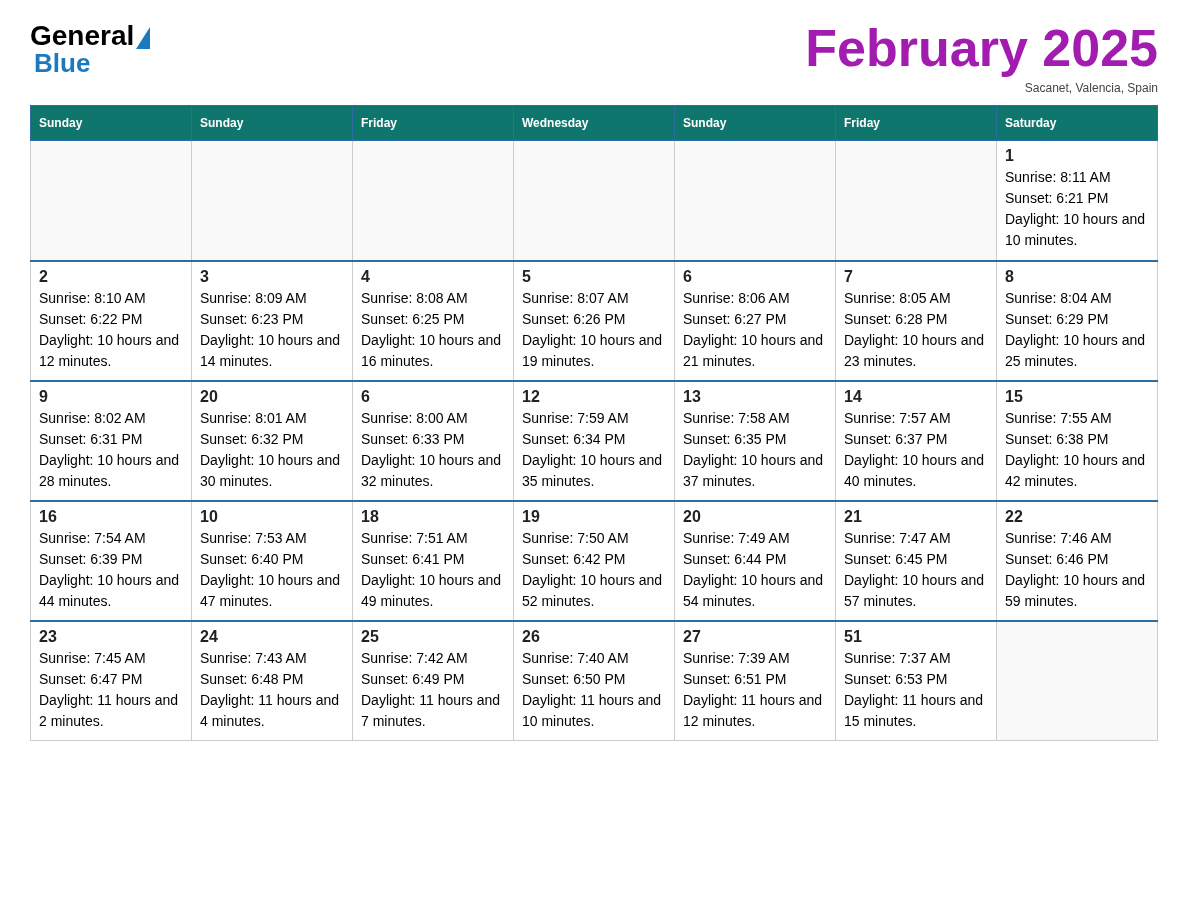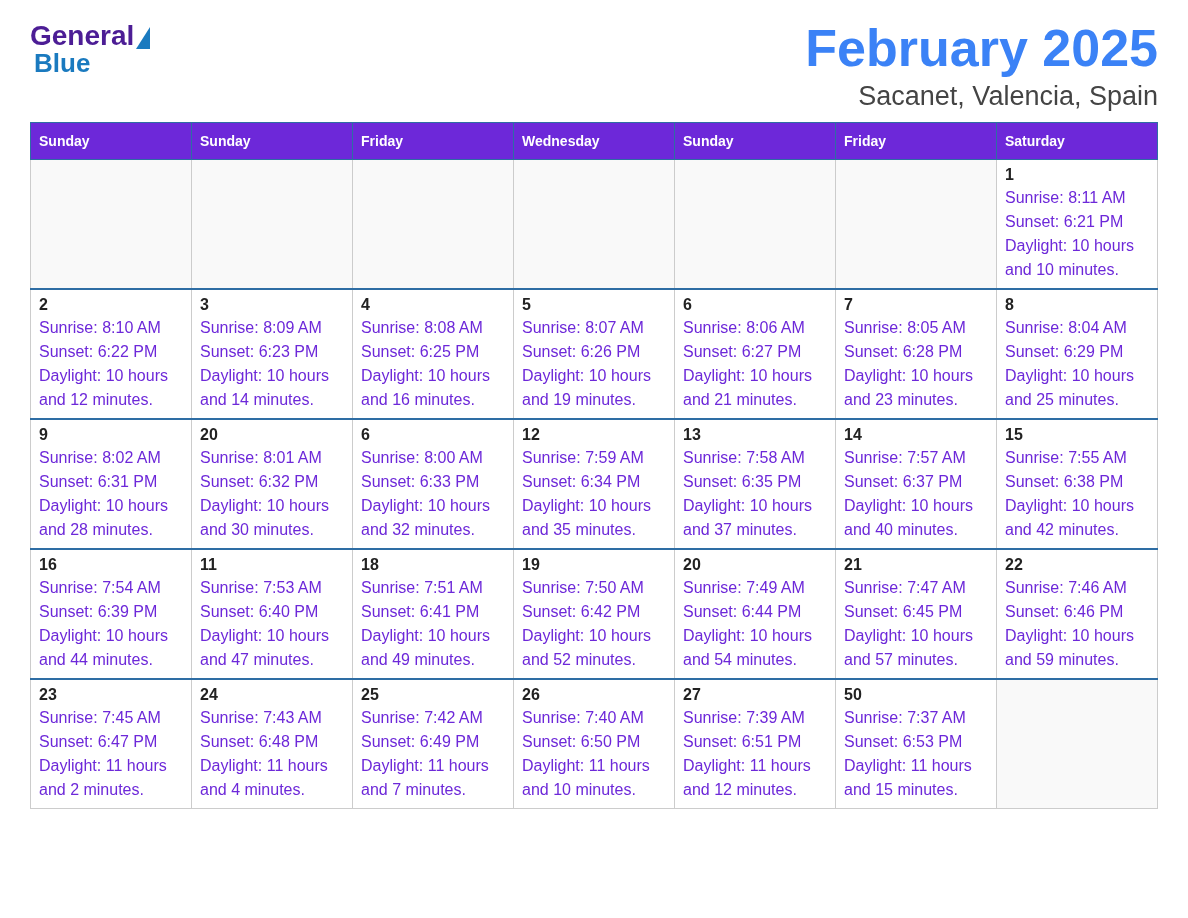--- a/index.html
+++ b/index.html
@@ -21,21 +21,21 @@
       flex-direction: column;
       align-items: flex-start;
     }
     .logo-top {
       display: flex;
       align-items: center;
     }
     .logo-text-general {
       font-size: 28px;
       font-weight: bold;
-      color: #4c1d95;
+      color: #000000;
     }
     .logo-triangle {
       width: 0;
       height: 0;
       border-left: 14px solid transparent;
       border-right: 0px solid transparent;
       border-bottom: 22px solid #1a7abf;
       margin-left: 2px;
       margin-top: 4px;
     }
@@ -45,37 +45,37 @@
       color: #1a7abf;
       margin-top: -4px;
       padding-left: 4px;
     }
     .title-area {
       text-align: right;
     }
     .month-title {
       font-size: 52px;
       font-weight: bold;
-      color: #3b82f6;
+      color: #a21caf;
       line-height: 1.1;
     }
     .location {
-      font-size: 27px;
+      font-size: 12px;
       color: #444;
       margin-top: 4px;
     }
     .calendar {
       width: 100%;
       border-collapse: collapse;
       margin-top: 8px;
     }
     .calendar thead th {
-      background-color: #6d28d9;
+      background-color: #0f766e;
       color: #fff;
-      font-size: 14px;
+      font-size: 12px;
       font-weight: bold;
       padding: 10px 8px;
       text-align: left;
       border: 1px solid #2e6da4;
     }
     .calendar tbody td {
       vertical-align: top;
       border: 1px solid #ccc;
       border-top: 2px solid #2e6da4;
       padding: 6px 8px;
@@ -87,22 +87,22 @@
       border-top: 1px solid #ccc;
     }
     .day-number {
       font-size: 16px;
       font-weight: bold;
       color: #222;
       display: block;
       margin-bottom: 2px;
     }
     .day-info {
-      font-size: 16px;
-      color: #6d28d9;
+      font-size: 14px;
+      color: #000000;
       line-height: 1.5;
     }
     .empty-cell {
       background: #f9f9f9;
     }
   </style>
 </head>
 <body>
 
 <div class="header">
@@ -203,21 +203,21 @@
           <span class="day-number">15</span>
           <div class="day-info">Sunrise: 7:55 AM<br>Sunset: 6:38 PM<br>Daylight: 10 hours and 42 minutes.</div>
         </td>
       </tr>
       <tr>
         <td>
           <span class="day-number">16</span>
           <div class="day-info">Sunrise: 7:54 AM<br>Sunset: 6:39 PM<br>Daylight: 10 hours and 44 minutes.</div>
         </td>
         <td>
-          <span class="day-number">11</span>
+          <span class="day-number">10</span>
           <div class="day-info">Sunrise: 7:53 AM<br>Sunset: 6:40 PM<br>Daylight: 10 hours and 47 minutes.</div>
         </td>
         <td>
           <span class="day-number">18</span>
           <div class="day-info">Sunrise: 7:51 AM<br>Sunset: 6:41 PM<br>Daylight: 10 hours and 49 minutes.</div>
         </td>
         <td>
           <span class="day-number">19</span>
           <div class="day-info">Sunrise: 7:50 AM<br>Sunset: 6:42 PM<br>Daylight: 10 hours and 52 minutes.</div>
         </td>
@@ -249,19 +249,19 @@
         </td>
         <td>
           <span class="day-number">26</span>
           <div class="day-info">Sunrise: 7:40 AM<br>Sunset: 6:50 PM<br>Daylight: 11 hours and 10 minutes.</div>
         </td>
         <td>
           <span class="day-number">27</span>
           <div class="day-info">Sunrise: 7:39 AM<br>Sunset: 6:51 PM<br>Daylight: 11 hours and 12 minutes.</div>
         </td>
         <td>
-          <span class="day-number">50</span>
+          <span class="day-number">51</span>
           <div class="day-info">Sunrise: 7:37 AM<br>Sunset: 6:53 PM<br>Daylight: 11 hours and 15 minutes.</div>
         </td>
         <td class="empty-cell"></td>
       </tr>
     </tbody>
 </table>
 
 </body></html>

